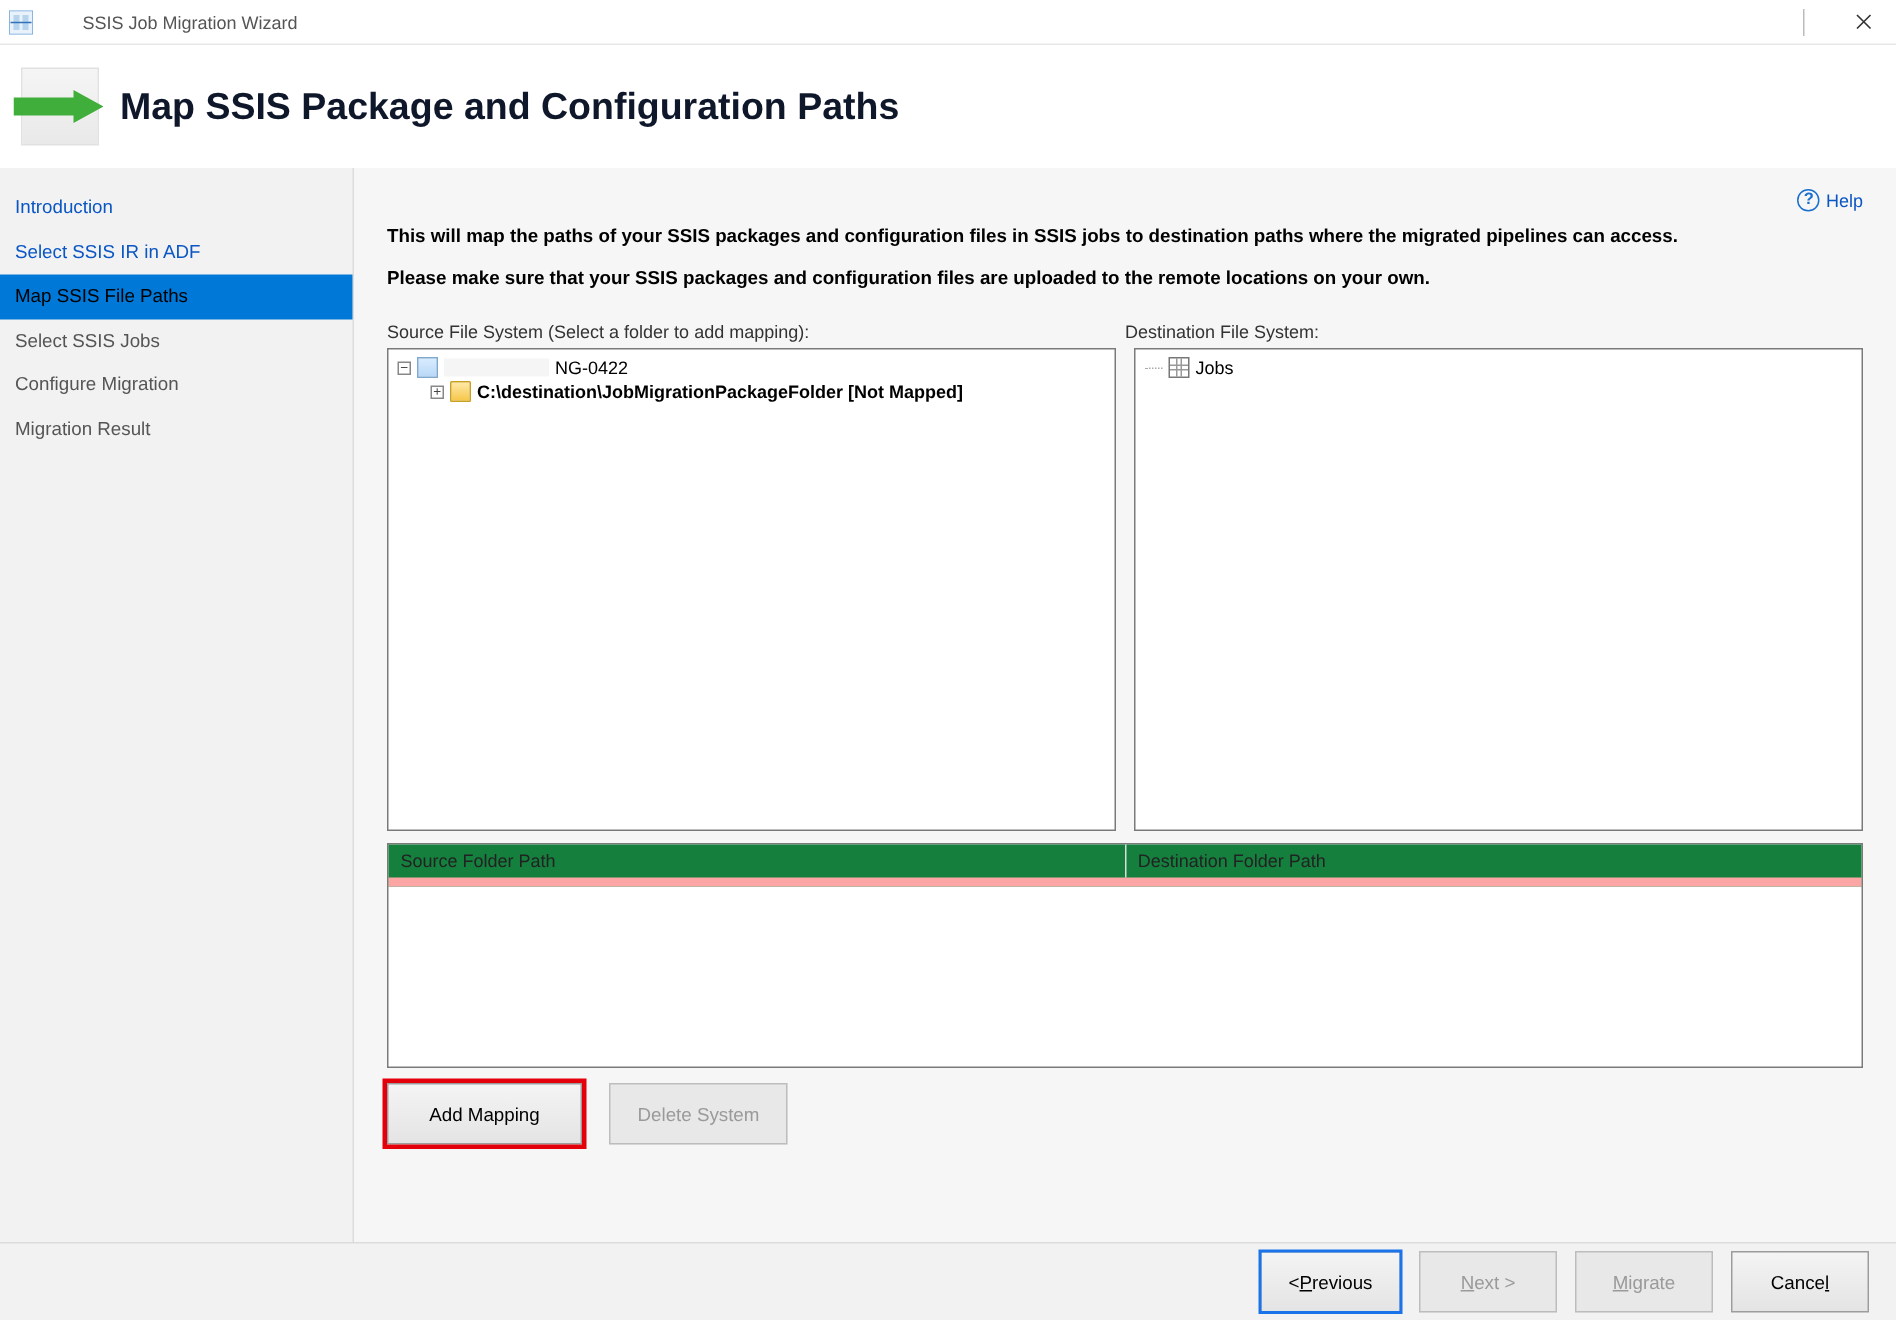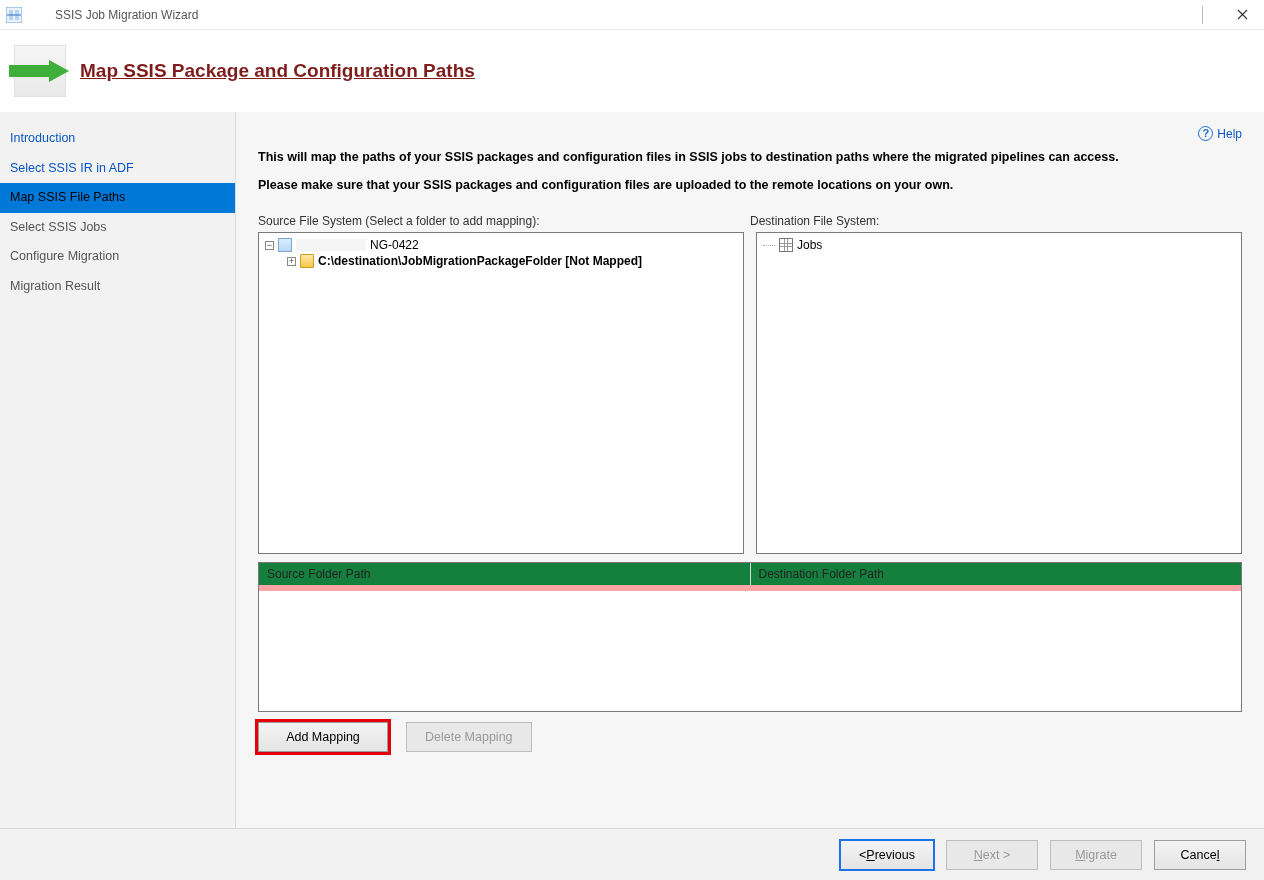--- a/index.html
+++ b/index.html
@@ -59,24 +59,23 @@
     position: relative;
     background: linear-gradient(180deg,#f5f5f5,#e9e9e9);
     border: 1px solid #e1e1e1;
   }
   .header-band .wiz-icon .arrow {
     position: absolute; left:-6px; top:14px;
     width: 60px; height: 22px;
   }
   .header-band h1 {
     margin: 0;
-    font-size: 19px;
+    font-size: 25px;
     font-weight: 700;
-    color: #7f1d1d;
-    text-decoration: underline;
+    color: #0f172a;
   }
 
   
   .body {
     display: flex;
     height: calc(880px - 30px - 82px - 52px);
   }
   .sidebar {
     width: 236px;
     background: #f2f2f2;
@@ -228,21 +227,21 @@
     border-right: 1px solid #dcdcdc;
   }
   .map-table .hdr .cell:last-child { border-right: none; }
 
   .map-buttons {
     margin-top: 10px;
     display: flex;
     gap: 18px;
   }
   .btn {
-    height: 30px;
+    height: 41px;
     min-width: 92px;
     padding: 0 18px;
     font-size: 12.5px;
     border: 1px solid #9c9c9c;
     background: linear-gradient(180deg,#f4f4f4,#e4e4e4);
     color: #000;
     cursor: pointer;
     display: inline-flex;
     align-items: center; justify-content: center;
   }
@@ -360,21 +359,21 @@
     <div class="map-table">
       <div class="hdr">
         <div class="cell">Source Folder Path</div>
         <div class="cell">Destination Folder Path</div>
       </div>
       <div style="flex:1"></div>
     </div>
 
     <div class="map-buttons">
       <button class="btn highlight">Add Mapping</button>
-      <button class="btn disabled">Delete Mapping</button>
+      <button class="btn disabled">Delete System</button>
     </div>
   </div>
 </div>
 
 <div class="footer">
   <button class="btn focus">
     <span>&lt; </span>
       <span class="underline-char">P</span>
       <span>revious</span>
   </button>

